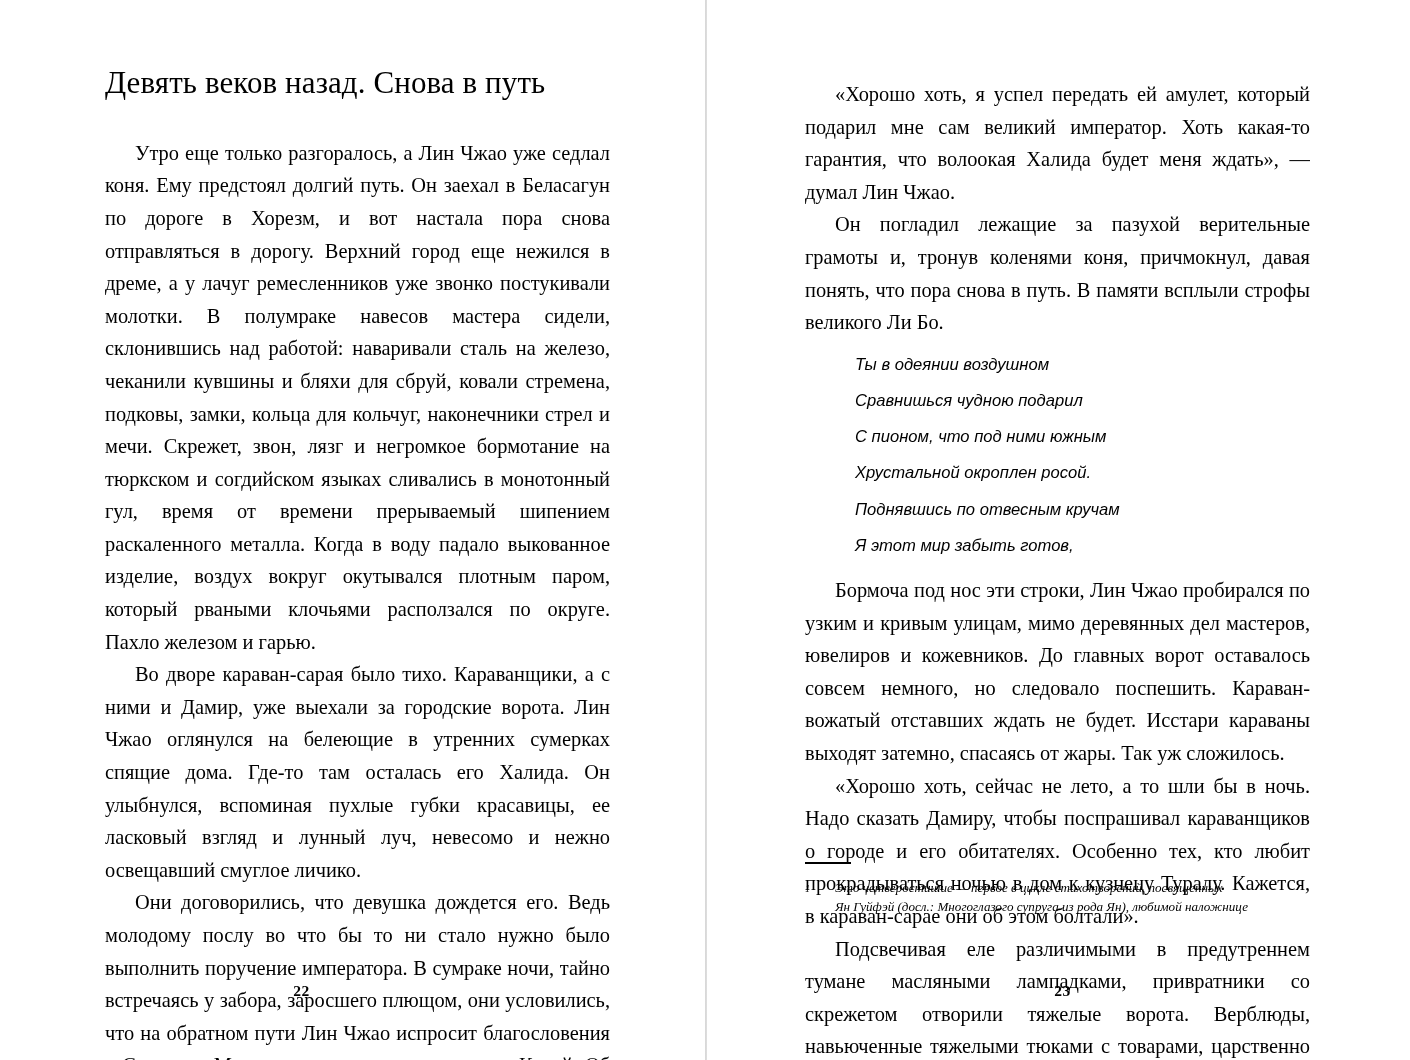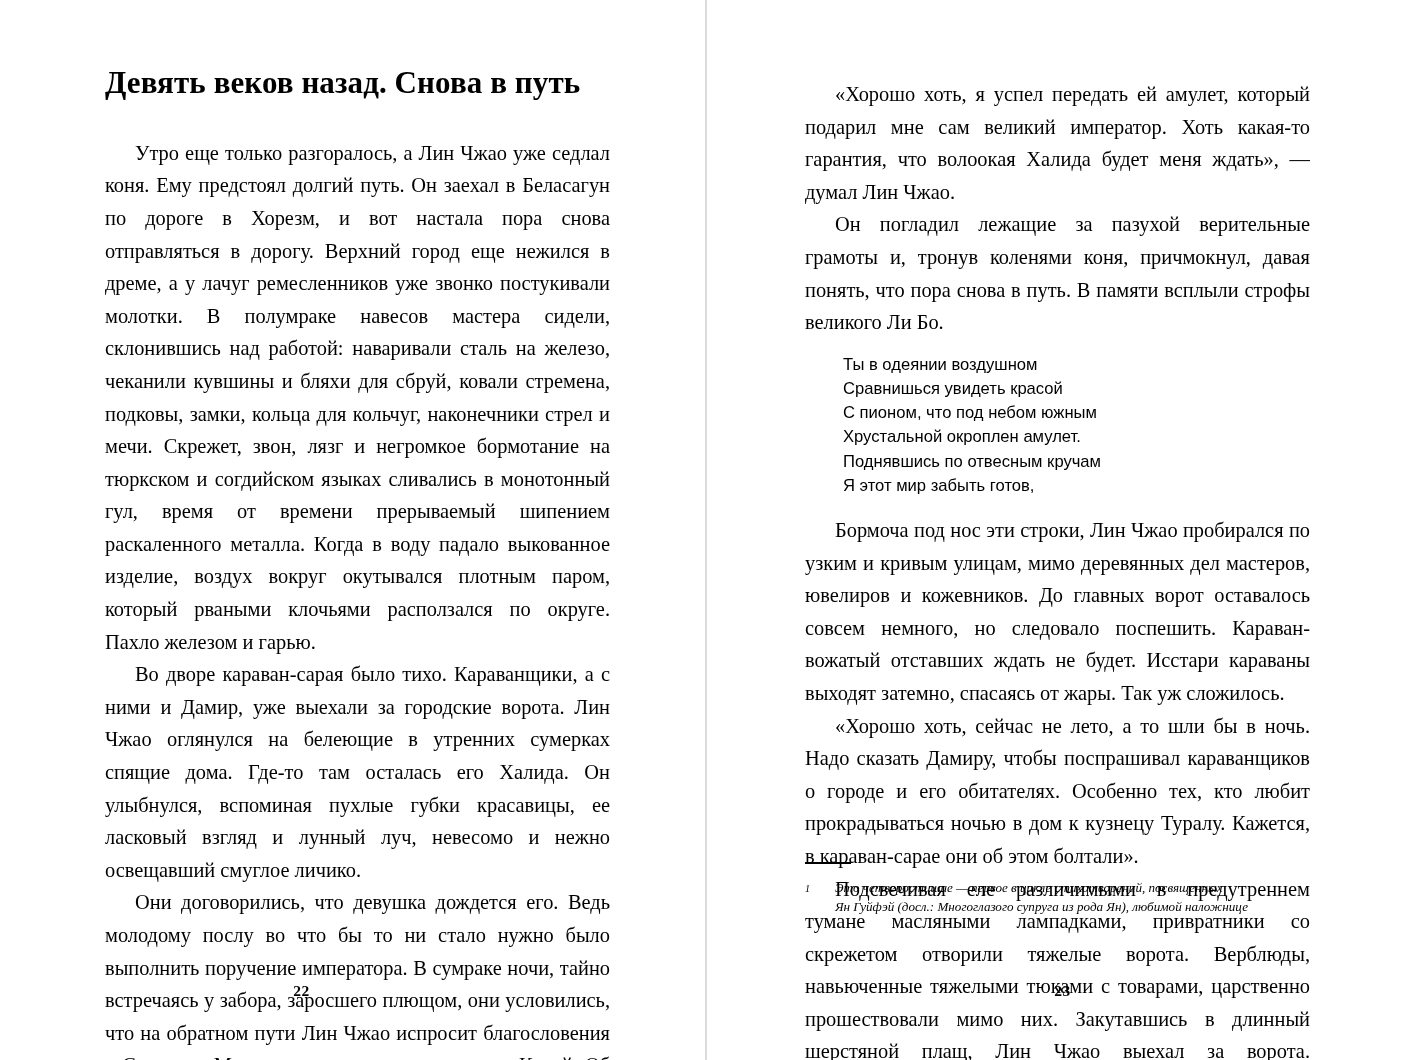--- a/index.html
+++ b/index.html
@@ -39,21 +39,21 @@
     box-sizing: border-box;
   }
 
   .page-left  { padding: 0 95px 0 105px; }
   .page-right { padding: 0 100px 10px 100px; }
 
   
   .chapter-title {
     font-size: 31px;
     line-height: 1.25;
-    font-weight: 700;
+    font-weight: 400;
     letter-spacing: 0.1px;
     margin: 0;
     padding-top: 64px;
     text-align: left;
     white-space: nowrap;
   }
 
   
   .body-col {
     font-size: 20.4px;
@@ -77,21 +77,22 @@
   .poem {
     font-family: "Liberation Sans", "DejaVu Sans", sans-serif;
     font-size: 16.6px;
     line-height: 24.2px;
     margin: 14px 0 16px 0;
     padding-left: 38px;
     text-align: left;
   }
   .poem-line {
     white-space: nowrap;
-    margin: 0;
+    margin: 12px;
+    font-style: italic;
   }
   .poem-line sup {
     font-size: 10px;
     vertical-align: super;
     line-height: 0;
   }
 
   
   .footnote-zone {
     position: absolute;
@@ -161,23 +162,23 @@
   <div class="gutter"></div>
 
   <div class="page page-right">
 
     <div class="body-col">
       <p class="para">«Хорошо хоть, я успел передать ей амулет, который подарил мне сам великий император. Хоть какая-то гарантия, что волоокая Халида будет меня ждать», — думал Лин Чжао.</p>
       <p class="para">Он погладил лежащие за пазухой верительные грамоты и, тронув коленями коня, причмокнул, давая понять, что пора снова в путь. В памяти всплыли строфы великого Ли Бо.</p>
 
       <div class="poem">
         <div class="poem-line">Ты в одеянии воздушном</div>
-        <div class="poem-line">Сравнишься увидеть красой</div>
-        <div class="poem-line">С пионом, что под небом южным</div>
-        <div class="poem-line">Хрустальной окроплен амулет.</div>
+        <div class="poem-line">Сравнишься чудною подарил</div>
+        <div class="poem-line">С пионом, что под ними южным</div>
+        <div class="poem-line">Хрустальной окроплен росой.</div>
         <div class="poem-line">Поднявшись по отвесным кручам</div>
         <div class="poem-line">Я этот мир забыть готов,</div>
       </div>
 
       <p class="para">Бормоча под нос эти строки, Лин Чжао пробирался по узким и кривым улицам, мимо деревянных дел мастеров, ювелиров и кожевников. До главных ворот оставалось совсем немного, но следовало поспешить. Караван-вожатый отставших ждать не будет. Исстари караваны выходят затемно, спасаясь от жары. Так уж сложилось.</p>
       <p class="para">«Хорошо хоть, сейчас не лето, а то шли бы в ночь. Надо сказать Дамиру, чтобы поспрашивал караванщиков о городе и его обитателях. Особенно тех, кто любит прокрадываться ночью в дом к кузнецу Туралу. Кажется, в караван-сарае они об этом болтали».</p>
       <p class="para">Подсвечивая еле различимыми в предутреннем тумане масляными лампадками, привратники со скрежетом отворили тяжелые ворота. Верблюды, навьюченные тяжелыми тюками с товарами, царственно прошествовали мимо них. Закутавшись в длинный шерстяной плащ, Лин Чжао выехал за ворота. Откровенно зевающие стражи ворот зябко поеживались,</p>
     </div>
 
     <div class="footnote-zone">

